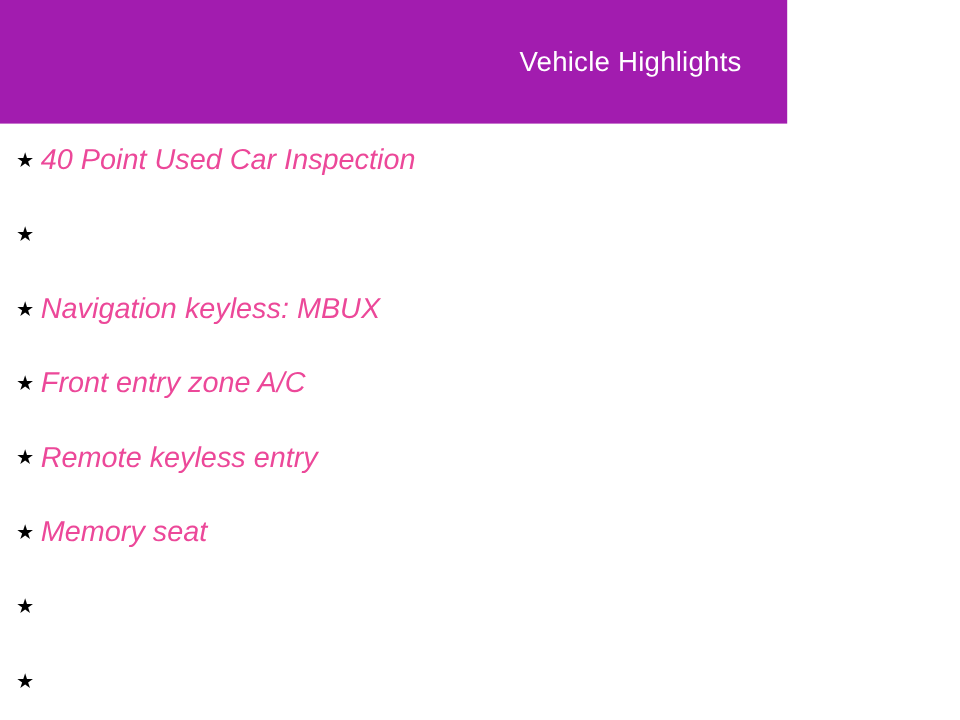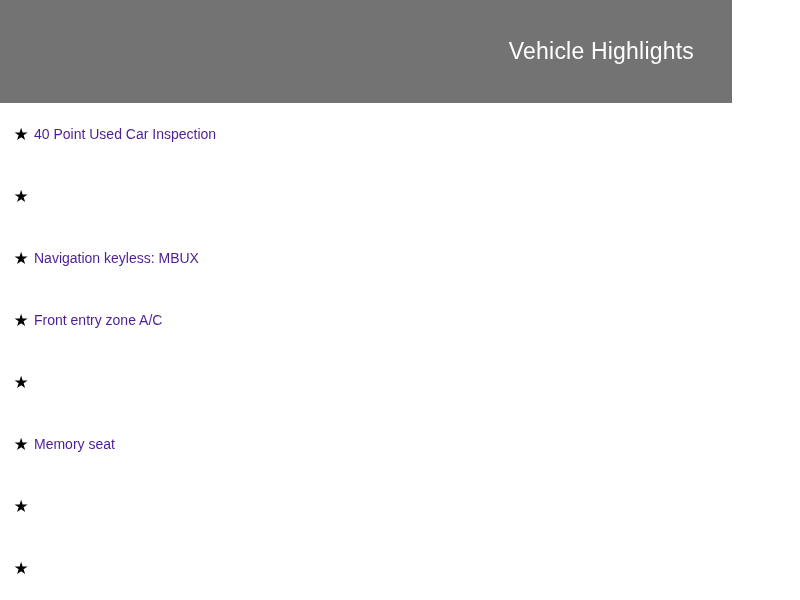--- a/index.html
+++ b/index.html
@@ -17,23 +17,23 @@
     position: relative;
     width: 800px;
     height: 600px;
     background: #ffffff;
     box-sizing: border-box;
   }
   .header-bar {
     position: absolute;
     top: 0;
     left: 0;
-    width: 732px;
+    width: 656px;
     height: 103px;
-    background: #737373;
+    background: #a21caf;
     box-sizing: border-box;
   }
   .header-title {
     position: absolute;
     right: 38px;
     top: 38px;
     color: #ffffff;
     font-size: 23px;
     font-family: "Liberation Sans", sans-serif;
     letter-spacing: 0.2px;
@@ -59,25 +59,26 @@
     display: inline-block;
     width: 22px;
     min-width: 22px;
     text-align: center;
     font-size: 17px;
     line-height: 1;
     color: #000000;
     font-family: "DejaVu Sans", sans-serif;
   }
   .item-label {
-    font-size: 14px;
-    color: #4c1d95;
+    font-size: 24px;
+    color: #ec4899;
     font-family: "Liberation Sans", sans-serif;
     white-space: nowrap;
     padding-left: 2px;
+    font-style: italic;
   }
 </style>
 </head>
 <body>
 
 <div class="page">
 
   <div class="header-bar">
     <div class="header-title">Vehicle Highlights</div>
   </div>
@@ -93,20 +94,21 @@
     <li class="highlight-item">
       <span class="bullet-star">★</span>
       <span class="item-label">Navigation keyless: MBUX</span>
     </li>
     <li class="highlight-item">
       <span class="bullet-star">★</span>
       <span class="item-label">Front entry zone A/C</span>
     </li>
     <li class="highlight-item">
       <span class="bullet-star">★</span>
+      <span class="item-label">Remote keyless entry</span>
     </li>
     <li class="highlight-item">
       <span class="bullet-star">★</span>
       <span class="item-label">Memory seat</span>
     </li>
     <li class="highlight-item">
       <span class="bullet-star">★</span>
     </li>
     <li class="highlight-item">
       <span class="bullet-star">★</span>

